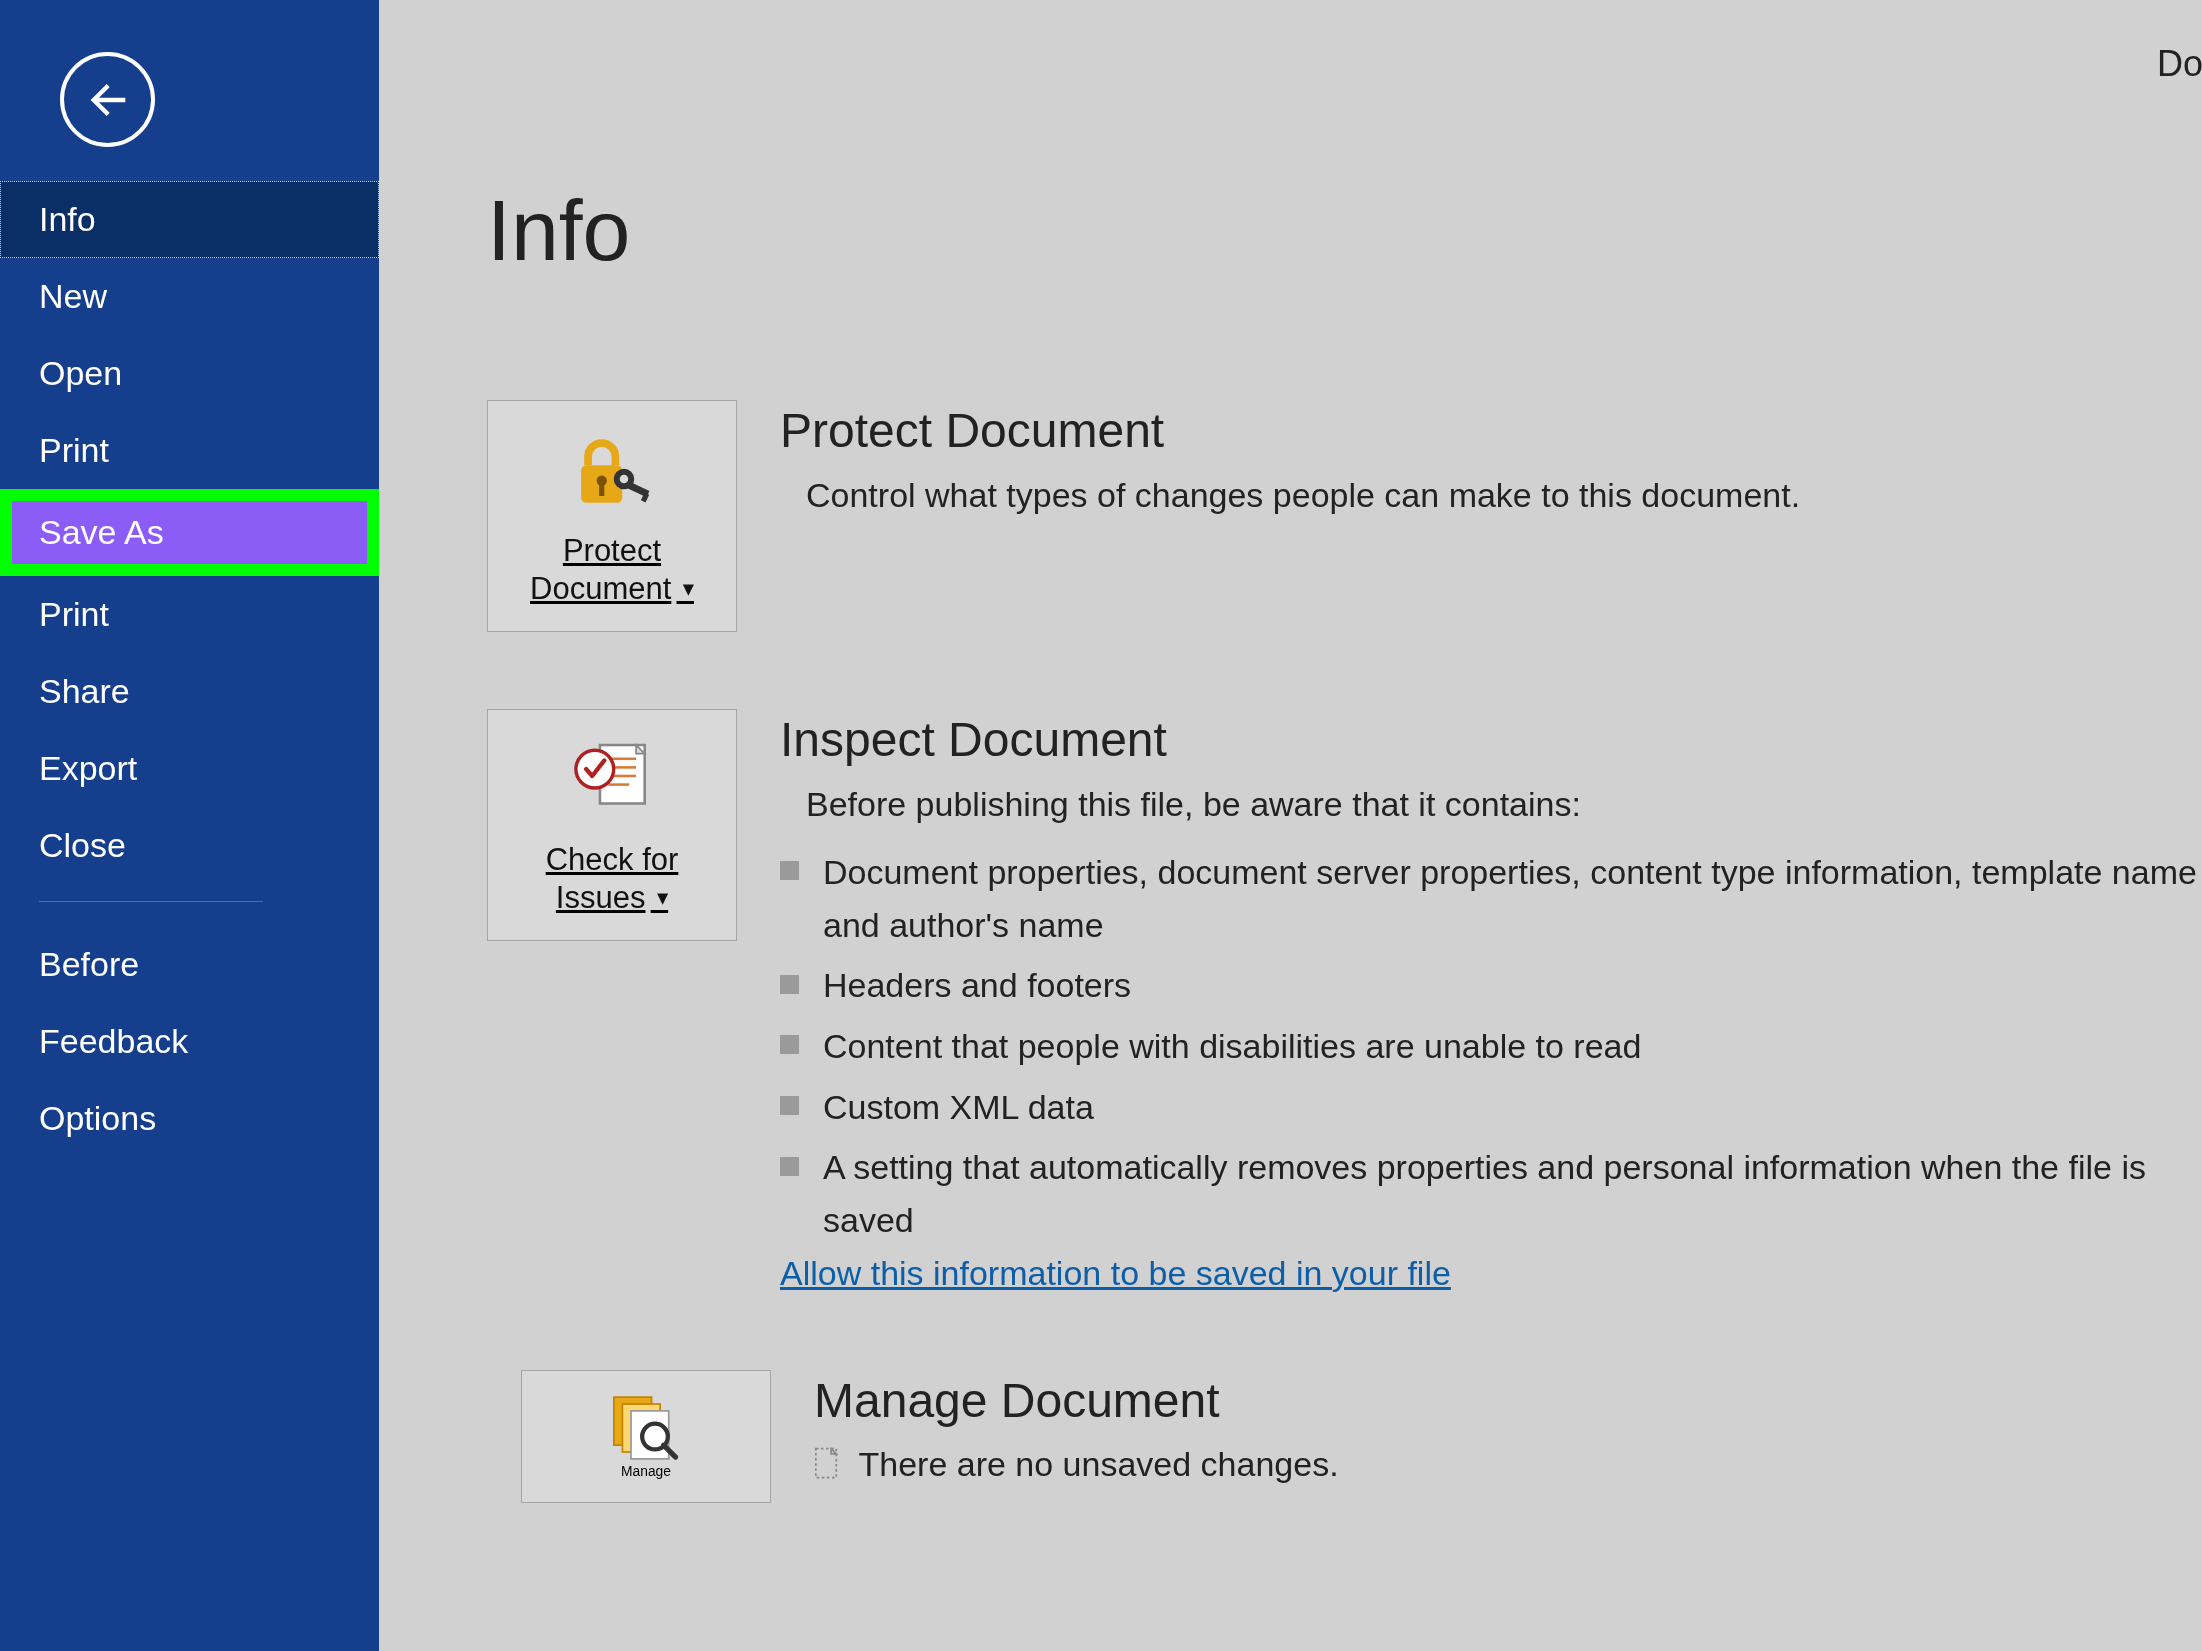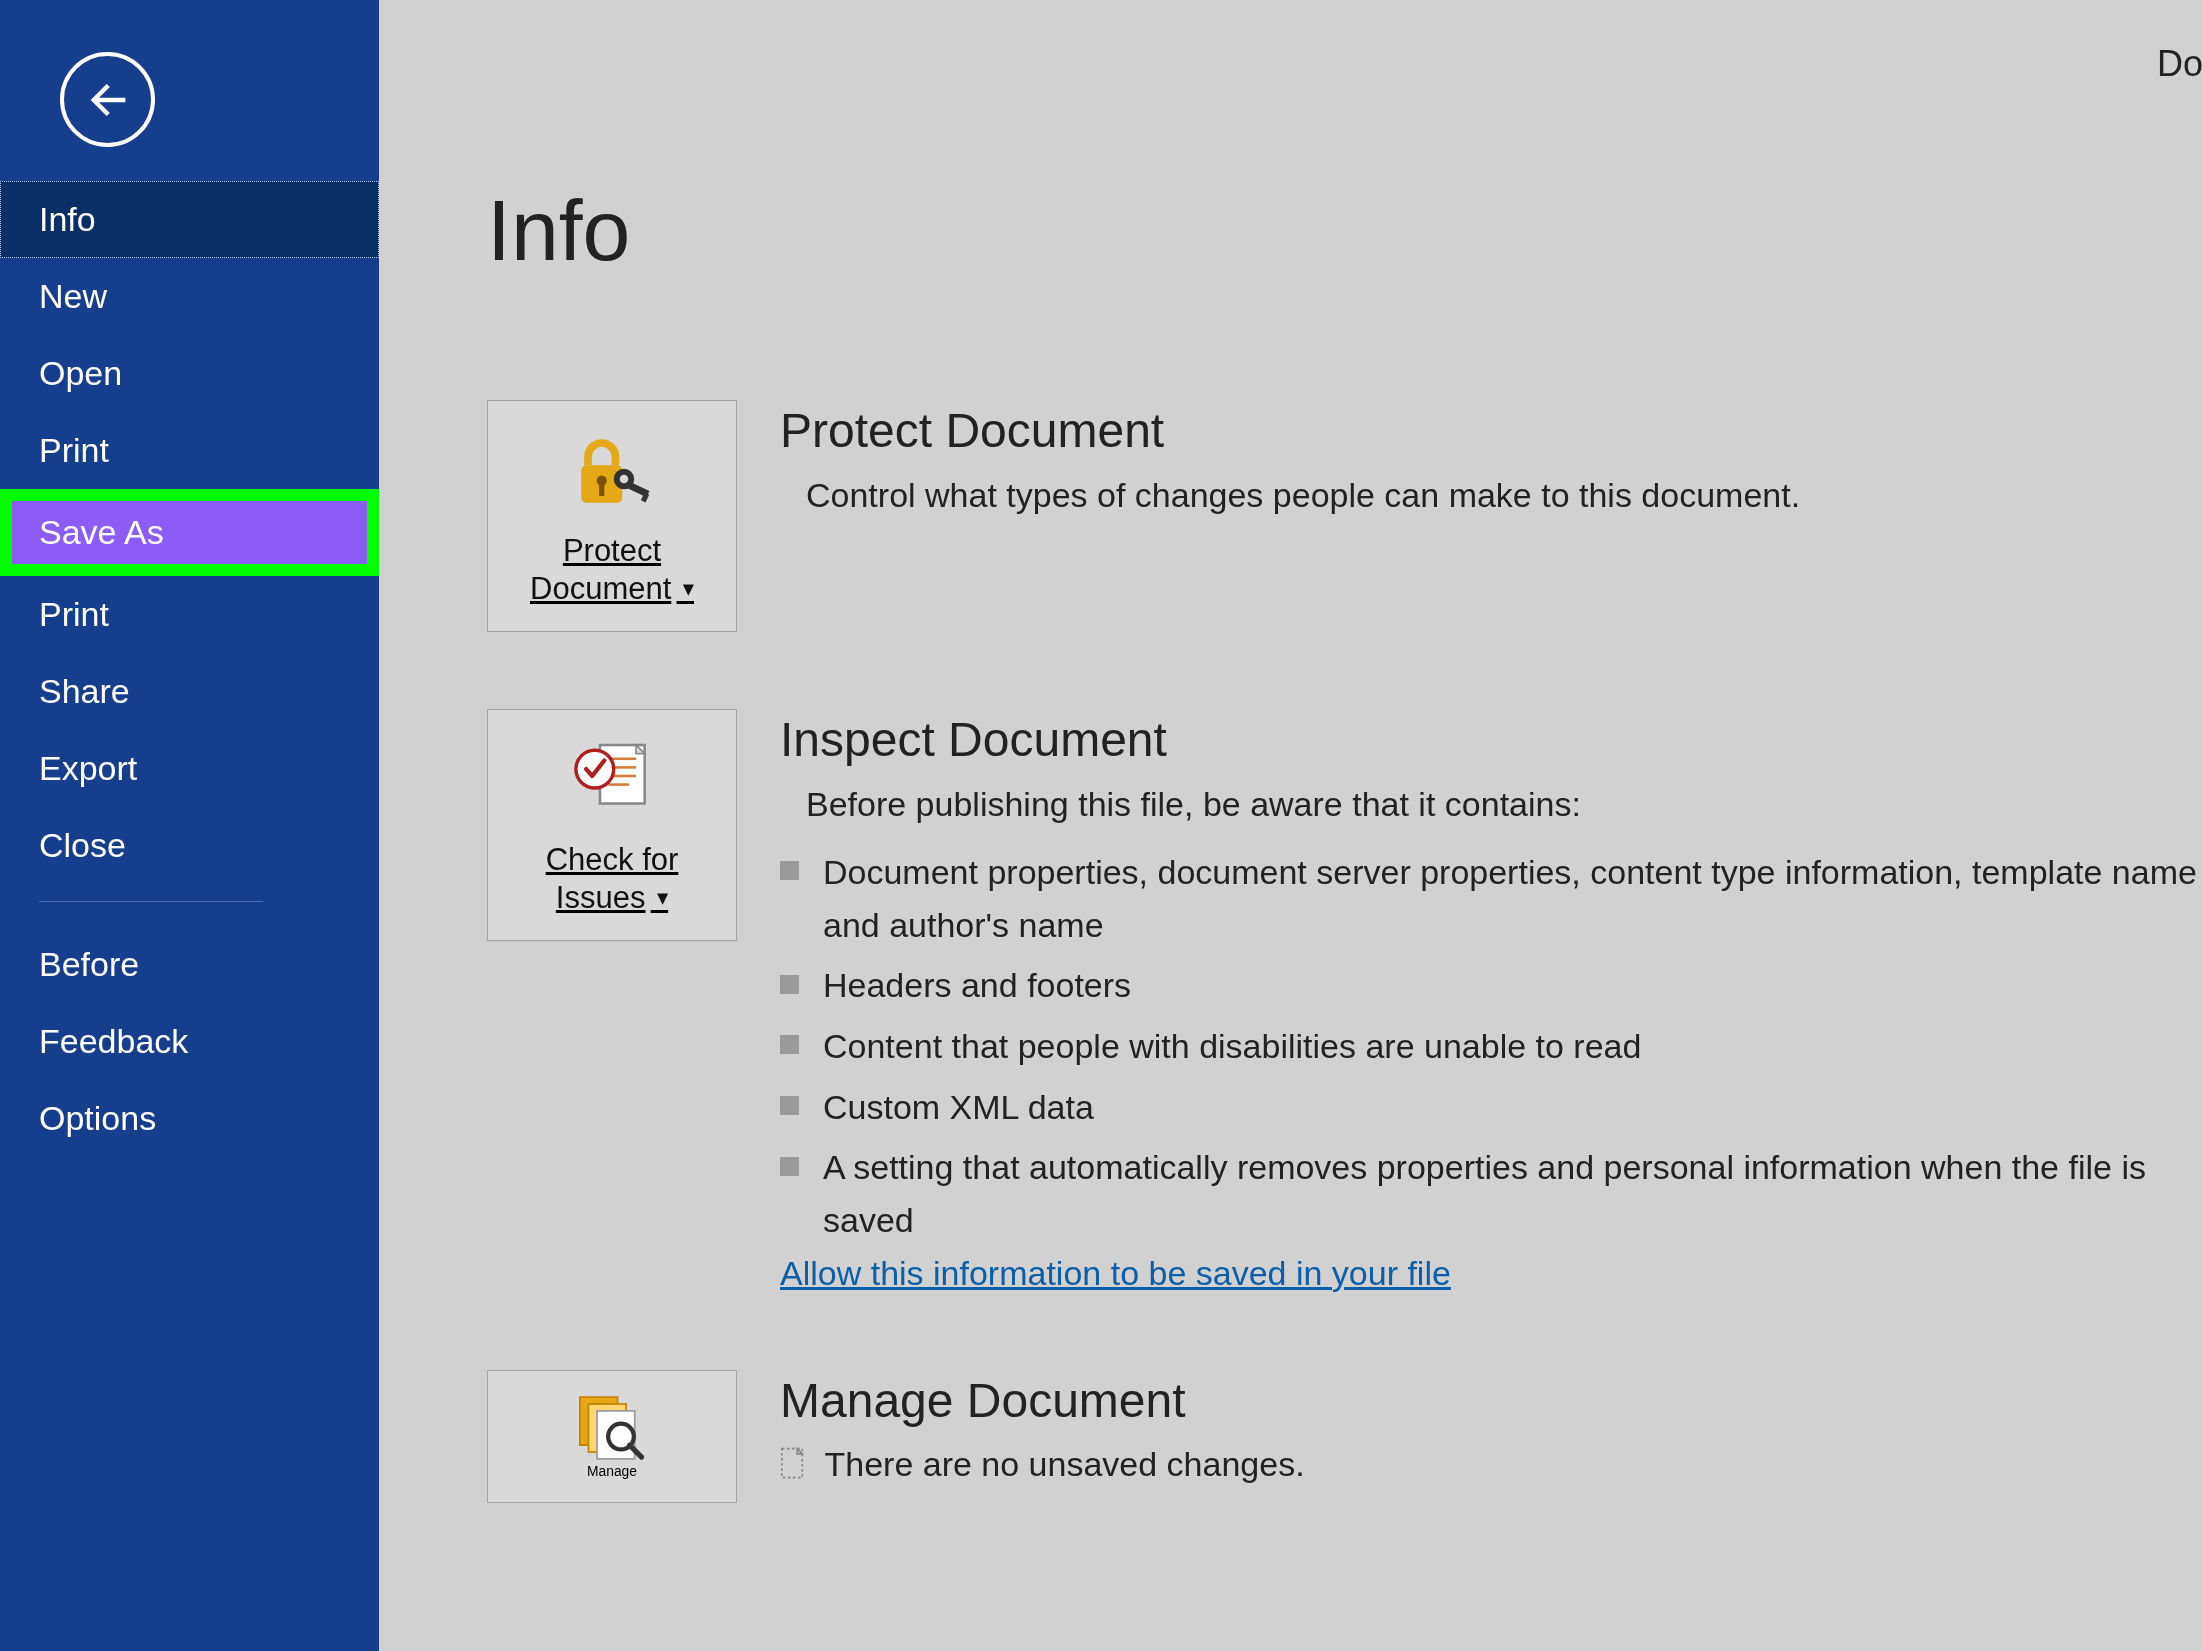--- a/index.html
+++ b/index.html
@@ -191,20 +191,21 @@
     display: flex;
     flex-direction: column;
     align-items: center;
     justify-content: flex-start;
     padding: 21.5px 8.6px 0 8.6px;
     text-align: center;
     cursor: pointer;
     flex-shrink: 0;
     height: 133px;
     overflow: hidden;
+    margin-left: 34px;
   }
 </style>
 </head>
 <body>
 
 <div class="app">
 
   <div class="sidebar">
     <div class="back-circle">
       <svg viewBox="0 0 24 24">

